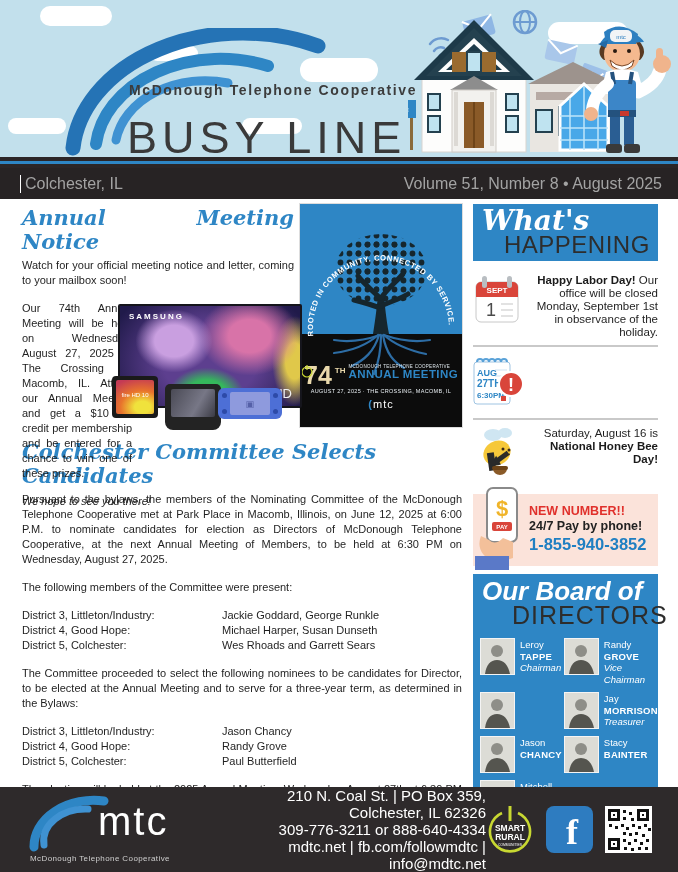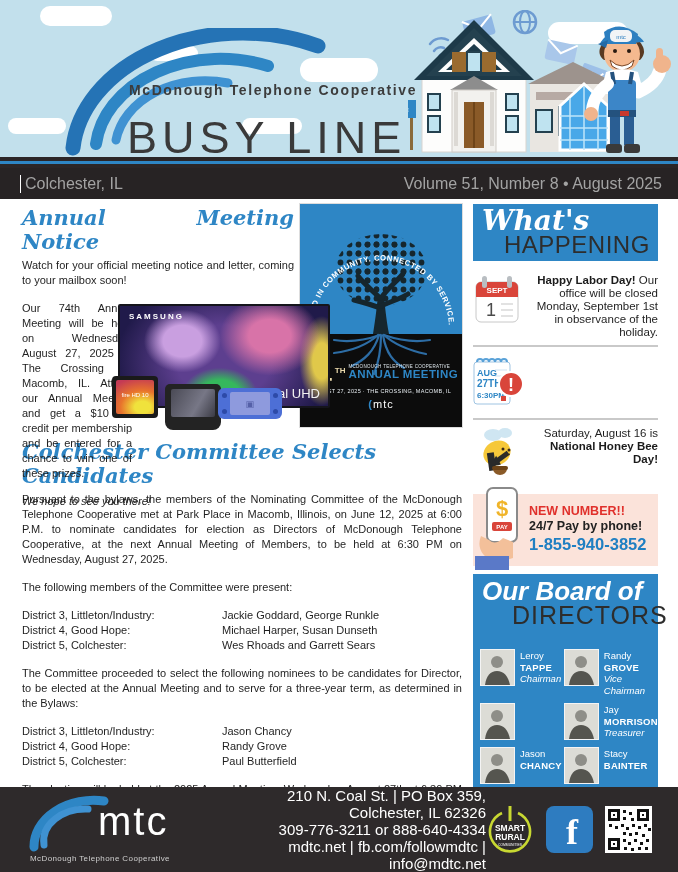--- a/index.html
+++ b/index.html
@@ -54,21 +54,21 @@
   .p-stack { text-align:left; }
   .p-org { font-size:4.5px; letter-spacing:.3px; color:#dfe8ee; }
   .p-event { font-size:11.5px; font-weight:bold; color:#2e86c5; letter-spacing:.4px; line-height:11px; }
   .p-details { font-size:5.5px; color:#e8eef2; margin-top:2px; letter-spacing:.3px; }
   .p-logos { display:flex; justify-content:center; align-items:center; gap:6px; margin-top:4px; }
   .p-mtc { color:#fff; font-size:11px; letter-spacing:1px; }
   .p-mtc .sw { color:#2e86c5; font-weight:bold; }
 
   
   .montage { position:absolute; left:90px; top:96px; width:294px; height:142px; z-index:3; }
-  .tv { position:absolute; left:6px; top:4px; width:212px; height:104px; background:#0d1030;
+  .tv { position:absolute; left:6px; top:4px; width:184px; height:104px; background:#0d1030;
         border:2px solid #15151c; border-radius:2px; overflow:hidden;
         background-image:
           radial-gradient(55px 45px at 30% 35%, #c99fe0 0 35%, transparent 70%),
           radial-gradient(70px 55px at 72% 30%, #d873a8 0 30%, transparent 72%),
           radial-gradient(50px 35px at 48% 88%, #35b85c 0 40%, transparent 75%),
           radial-gradient(30px 60px at 97% 55%, #e0c84a 0 30%, transparent 75%),
           radial-gradient(120px 90px at 50% 55%, #5d3f8f 0 40%, #201a4a 90%); }
   .tv-brand { position:absolute; left:9px; top:6px; color:#fff; font-size:8px; font-weight:bold;
               letter-spacing:2px; }
   .tv-label { position:absolute; right:8px; bottom:5px; color:#f2f2f2; font-size:13px; }
@@ -111,21 +111,21 @@
   .pay-hand { position:absolute; left:2px; top:-8px; }
   .pay-head { color:#e0302b; font-weight:bold; font-size:12.5px; }
   .pay-sub { color:#222; font-weight:bold; font-size:12.5px; margin-top:1px; }
   .pay-phone { color:#1f7fc2; font-weight:bold; font-size:16.5px; margin-top:2px; }
 
   .board { background:#2e86c5; margin-top:8px; flex-grow:1; position:relative; padding:2px 7px 6px; }
   .board-script { position:relative; left:2px; color:#fff; font-family:Liberation Sans, sans-serif;
                   font-style:italic; font-weight:bold; font-size:26px; line-height:30px; }
   .board-caps { color:#2d2d2d; font-size:25px; font-weight:400; letter-spacing:1px; line-height:24px;
                 margin:-3px 0 0 32px; }
-  .member-grid { display:grid; grid-template-columns:1fr 1fr; gap:7px 2px; margin-top:22px; }
+  .member-grid { display:grid; grid-template-columns:1fr 1fr; gap:7px 2px; margin-top:11px; }
   .member { display:flex; gap:5px; }
   .member-photo { width:35px; height:37px; background:#dcdcd6; border:1px solid #f4f4f4; flex-shrink:0; }
   .member-info { color:#fff; font-size:9.5px; line-height:11.5px; padding-top:1px; }
   .m-last { font-weight:bold; letter-spacing:.2px; }
   .m-title { font-style:italic; }
 
   
   .footer { position:absolute; left:0; bottom:0; width:678px; height:85px; background:#2e2a2b;
             display:flex; align-items:center; padding:0 26px 0 20px; }
   .f-logo { position:relative; width:176px; height:70px; flex-shrink:0; }

